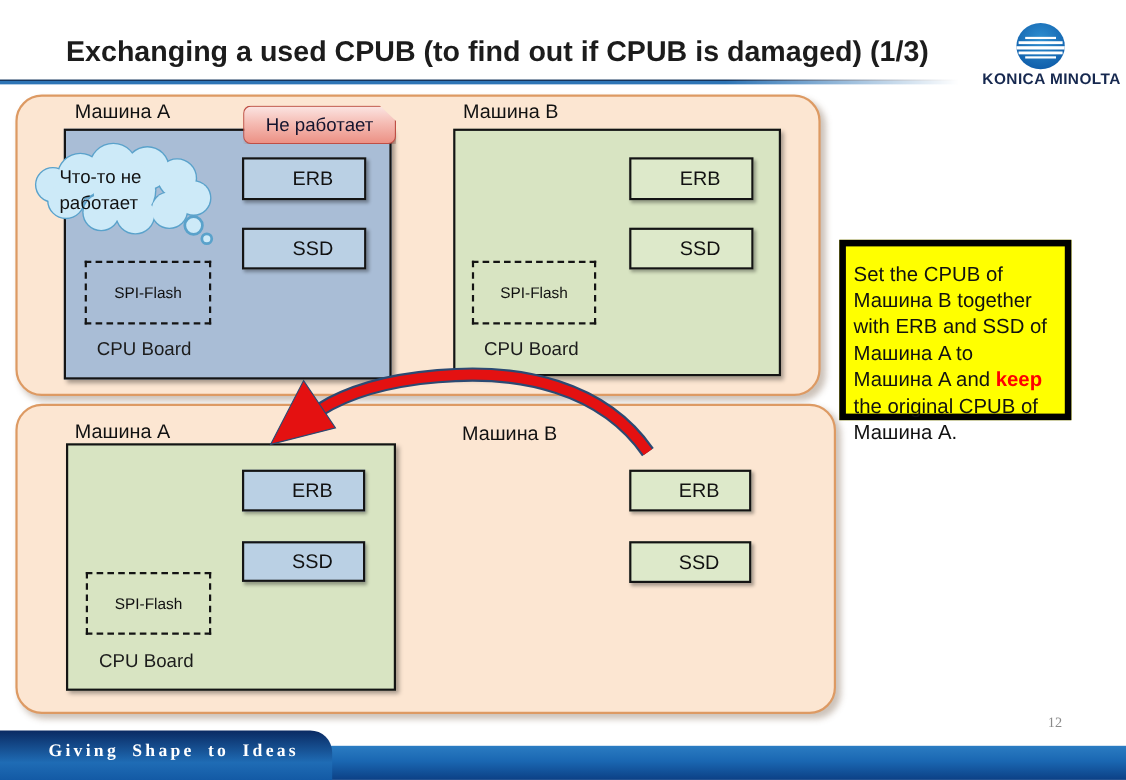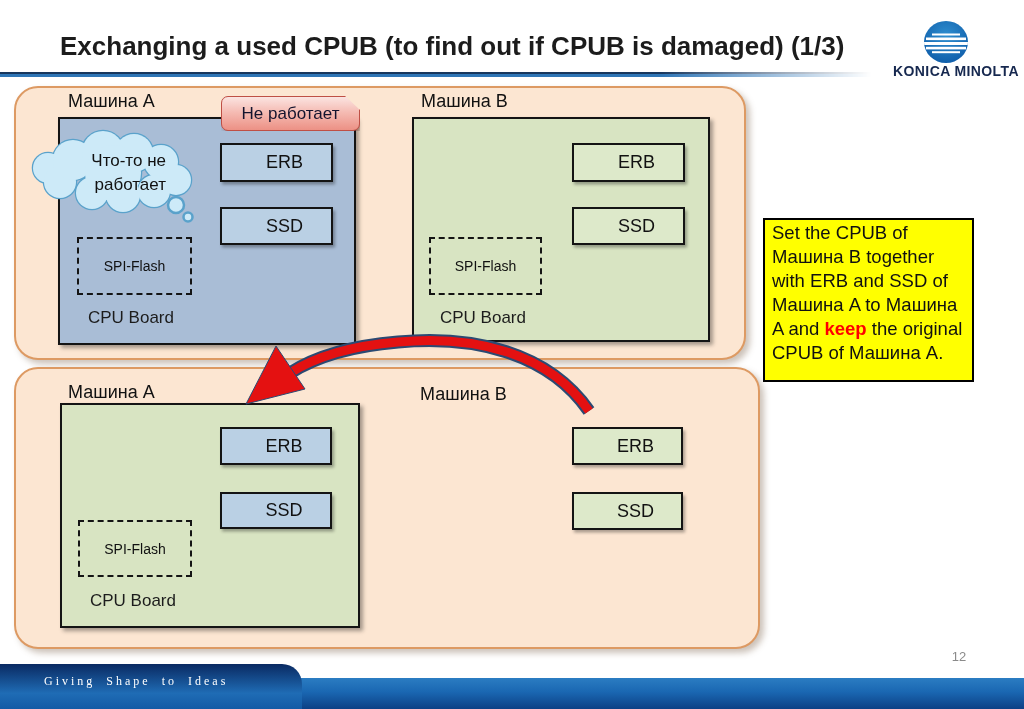--- a/index.html
+++ b/index.html
@@ -10,21 +10,21 @@
   .abs{position:absolute;}
   
   .title{left:60px;top:31px;font-size:26px;font-weight:bold;color:#1c1c1c;white-space:nowrap;}
   .title-rule{left:0;top:72px;width:880px;height:5px;
     background:linear-gradient(180deg,#17365d 0 40%,#2e75b6 40% 100%);
     -webkit-mask-image:linear-gradient(90deg,#000 75%,rgba(0,0,0,0) 99%);
             mask-image:linear-gradient(90deg,#000 75%,rgba(0,0,0,0) 99%);}
   .logo{left:888px;top:8px;width:136px;height:74px;}
   .logo-text{left:888px;top:63px;width:136px;text-align:center;font-size:14px;
     font-weight:bold;color:#16284f;letter-spacing:0.4px;white-space:nowrap;}
-  .page-number{left:942px;top:649px;width:34px;text-align:center;font-size:13px;color:#8a8a8a;}
+  .page-number{left:942px;top:649px;width:34px;text-align:center;font-size:13px;color:#8a8a8a;font-family:Liberation Serif, serif;}
   
   .panel{border:2px solid #dd9a63;background:#fce6d2;border-radius:24px;
     box-shadow:4px 4px 6px rgba(110,80,55,.35);}
   .panel-top{left:14px;top:86px;width:728px;height:270px;}
   .panel-bottom{left:14px;top:367px;width:742px;height:278px;}
   
   .board{border:2.5px solid #141414;box-shadow:3px 3px 4px rgba(0,0,0,.35);box-sizing:border-box;}
   .board-blue{background:#a9bdd6;}
   .board-green{background:#d8e4c2;}
   .comp{border:2.5px solid #141414;display:flex;align-items:center;justify-content:center;
@@ -36,35 +36,35 @@
   .machine-name{font-size:18px;color:#111;white-space:nowrap;}
   .board-caption{font-size:17px;color:#1c1c1c;white-space:nowrap;}
   
   .badge{display:flex;align-items:center;justify-content:center;font-size:17px;color:#14142e;
     background:linear-gradient(180deg,#fbe4e1 0%,#f5bcb4 45%,#ec9185 100%);
     border:1.5px solid #bf4f45;border-radius:7px;box-sizing:border-box;
     clip-path:polygon(0 0,calc(100% - 15px) 0,100% 14px,100% 100%,0 100%);
     filter:drop-shadow(2px 2.5px 2px rgba(120,50,40,.45));z-index:4;}
   
   .cloud-svg{left:18px;top:128px;z-index:3;}
-  .cloud-text{left:54px;top:149px;width:112px;font-size:17px;line-height:1.4;color:#111;z-index:4;text-align:right;}
+  .cloud-text{left:54px;top:149px;width:112px;font-size:17px;line-height:1.4;color:#111;z-index:4;}
   
   .note{left:763px;top:218px;width:211px;height:164px;background:#ffff00;
-    border:2px solid #000000;box-sizing:border-box;padding:1px 7px;
+    border:6px solid #000000;box-sizing:border-box;padding:13px 7px;
     font-size:18.5px;line-height:1.3;color:#111;}
   .note .hl{color:#ff0000;font-weight:bold;}
   
   .arrow-svg{left:0;top:0;z-index:6;pointer-events:none;}
   
   .footer-bar{left:0;top:678px;width:1024px;height:31px;
     background:linear-gradient(180deg,#2b7cc2 0%,#1a67b2 45%,#0c4085 100%);}
   .footer-tab{left:0;top:664px;width:302px;height:45px;border-top-right-radius:20px;
     background:linear-gradient(180deg,#0a2a62 0%,#1f6cb5 65%,#135aa5 100%);}
-  .slogan{left:44px;top:674px;font-family:"Liberation Serif",serif;font-weight:400;
-    font-size:12px;color:#ffffff;letter-spacing:3px;word-spacing:5px;white-space:nowrap;}
+  .slogan{left:44px;top:674px;font-family:"Liberation Serif",serif;font-weight:700;
+    font-size:16px;color:#ffffff;letter-spacing:3px;word-spacing:5px;white-space:nowrap;}
 </style>
 </head>
 <body>
 
 <div class="slide">
 
   <div class="abs title">Exchanging a used CPUB (to find out if CPUB is damaged) (1/3)</div>
   <div class="abs title-rule"></div>
 
   <svg class="abs logo" width="136" height="74" viewBox="0 0 136 74">

